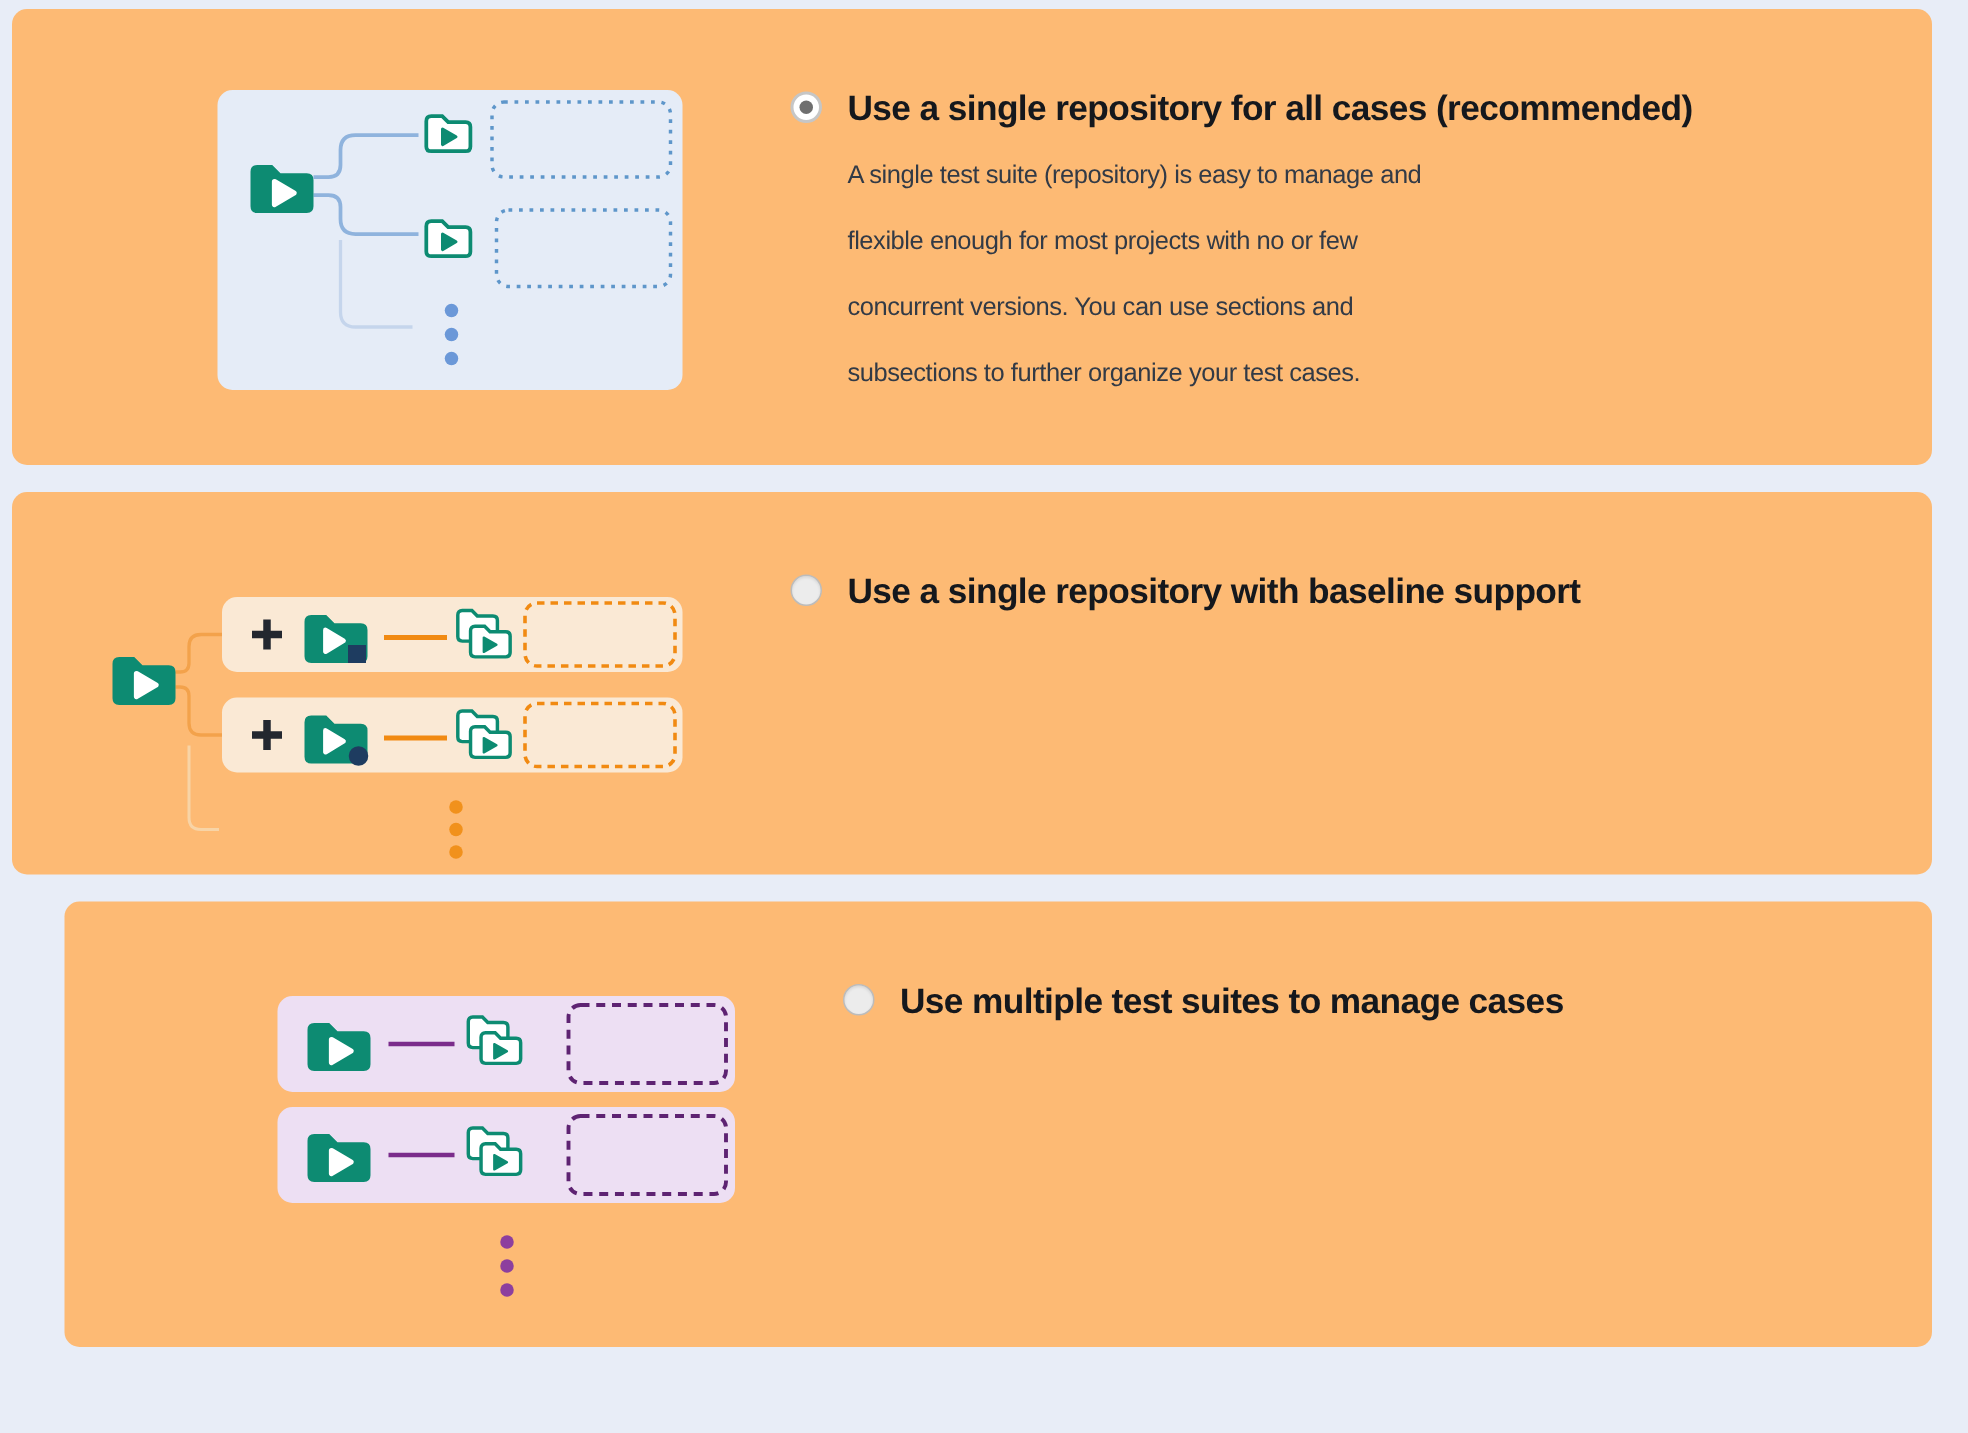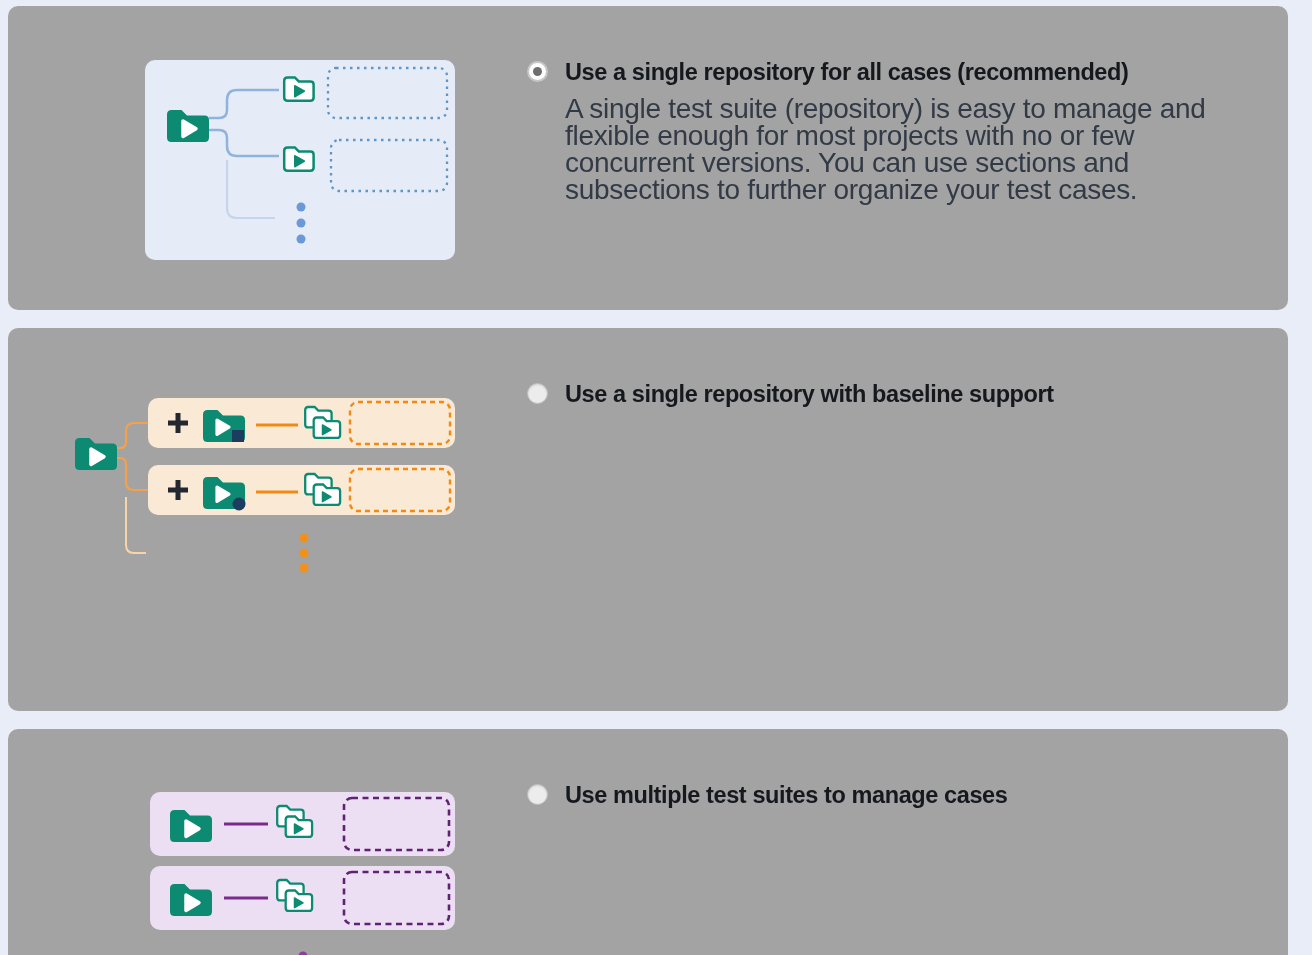--- a/index.html
+++ b/index.html
@@ -9,29 +9,29 @@
     background: #e8edf7;
     font-family: "Liberation Sans", sans-serif;
     overflow: hidden;
   }
   .page {
     width: 100%; height: 100%;
     padding: 6px 24px 0 8px;
     display: flex; flex-direction: column; gap: 18px;
   }
   .card {
-    background: #a3a3a3;
+    background: #fdba74;
     border-radius: 10px;
     display: flex;
     flex: 0 0 auto;
     justify-content: space-between;
   }
   .card-1 { height: 304px; }
-  .card-2 { height: 383px; }
-  .card-3 { height: 297px; }
+  .card-2 { height: 255px; }
+  .card-3 { height: 297px; margin-left: 35px; }
 
   .illus-col { flex: 0 0 519px; position: relative; }
   .illus-1 {
     position: absolute; left: 137px; top: 54px;
     width: 310px; height: 200px;
     background: #e5ecf7; border-radius: 10px;
   }
   .illus-2 { position: absolute; left: 52px; top: 57px; }
   .illus-3 { position: absolute; left: 140px; top: 59px; }
 
@@ -60,21 +60,21 @@
   }
   .option-title {
     margin: 0 0 0 17px;
     font-size: 23.5px; font-weight: 700;
     color: #15181d; letter-spacing: -0.4px;
     line-height: 28px;
   }
   .option-desc {
     margin: 9px 0 0 38px;
     max-width: 760px;
-    font-size: 28px; line-height: 27px;
+    font-size: 17px; line-height: 44px;
     color: #323a46; letter-spacing: -0.3px;
   }
 </style>
 </head>
 <body>
 
 <div class="page">
 
   <section class="card card-1">
     <div class="illus-col">

